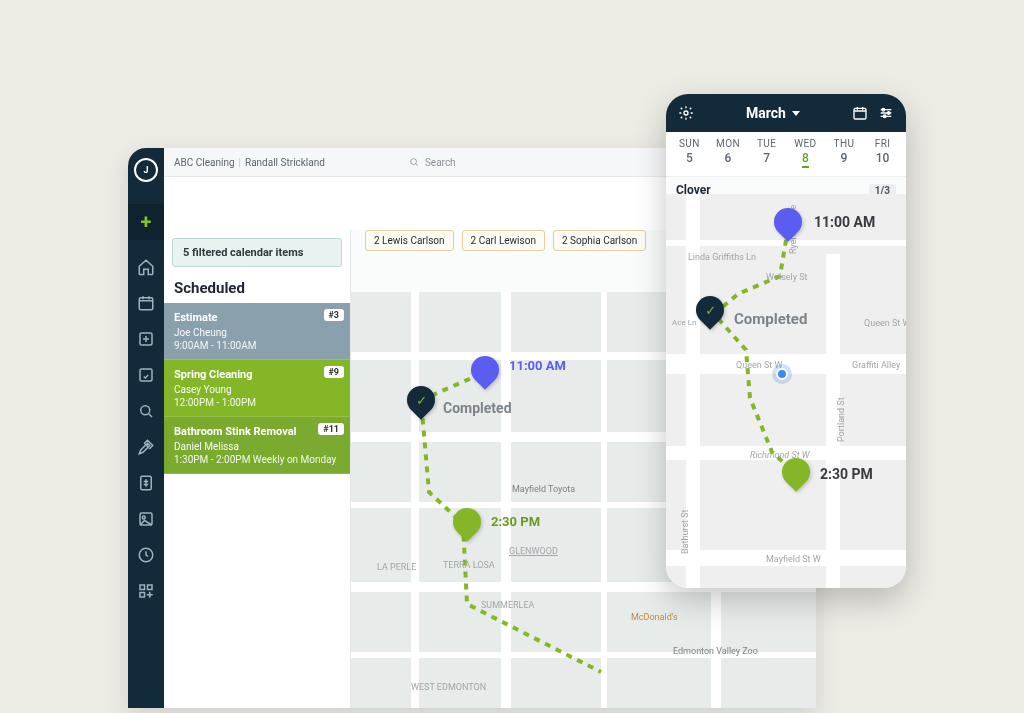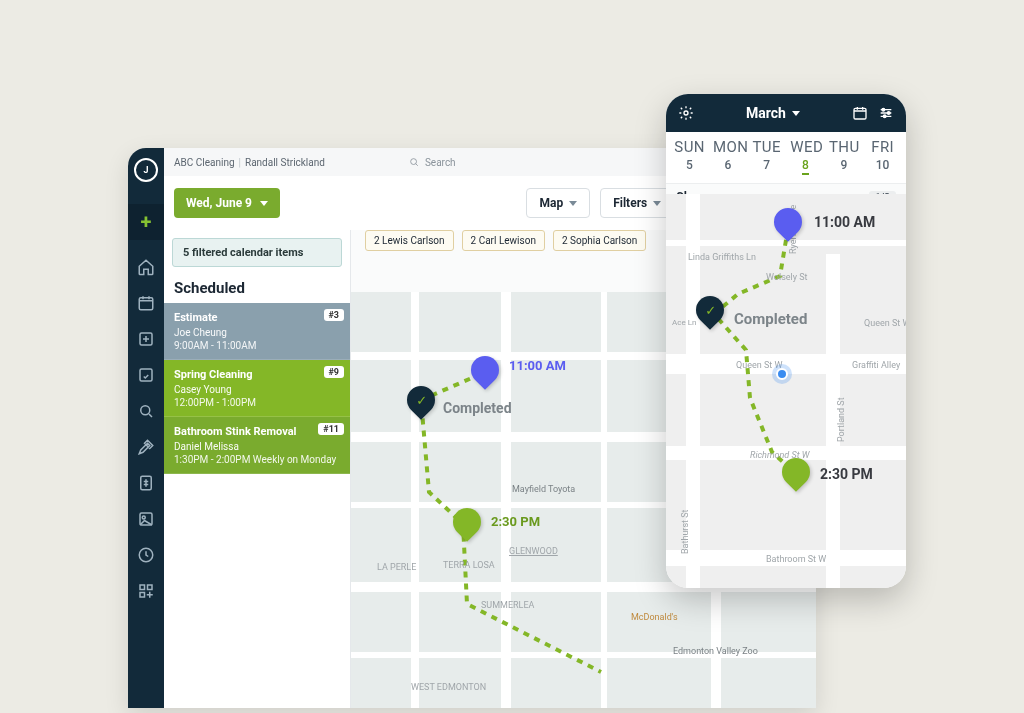--- a/index.html
+++ b/index.html
@@ -124,21 +124,21 @@
   }
   .m-top .gear, .m-top .cal, .m-top .sliders { width:16px;height:16px;color:#fff; }
   .m-top .month { font-size: 14px; font-weight: bold; display:flex;align-items:center;gap:6px;}
   .m-top .month .chev { border-top:5px solid #fff;border-left:4px solid transparent;border-right:4px solid transparent;display:inline-block;}
   .m-top .right { display:flex;gap:10px;align-items:center;}
   .m-week {
     display:flex; justify-content: space-around; padding: 6px 4px 8px 4px;
     font-size: 10px; border-bottom: 1px solid #eceeef;
   }
   .m-week .dcol { text-align:center; color:#5a6672; width: 30px;}
-  .m-week .dcol .dow { font-size: 15px; letter-spacing: 0.4px;}
+  .m-week .dcol .dow { font-size: 10px; letter-spacing: 0.4px;}
   .m-week .dcol .dnum { font-size: 12px; font-weight: 500; margin-top: 2px;}
   .m-week .dcol.active .dnum { color: #6aa31c; border-bottom: 2px solid #6aa31c; display:inline-block; padding-bottom:1px;}
   .m-person {
     display:flex; justify-content: space-between; align-items:center;
     padding: 6px 10px; font-size: 12px; border-bottom: 1px solid #eceeef; font-weight:bold;
     background:#fafbfb;
   }
   .m-person .pager { background:#eceeef; padding:1px 6px; border-radius:3px; font-size:10px; color:#4a5560; font-weight: bold;}
   .m-map { position:absolute; left:0; right:0; top: 100px; bottom:0; background:#efefef; overflow:hidden; }
 
@@ -221,39 +221,20 @@
       <span>Randall Strickland</span>
       <div class="search">
         <svg class="ico mag" viewBox="0 0 24 24">
             <circle cx="11" cy="11" r="7"></circle>
             <path d="M21 21l-5-5"></path>
           </svg>
         <span>Search</span>
       </div>
     </div>
 
-    <div class="dt-controls">
-      <div class="date-btn">
-        <span>Wed, June 9</span>
-        <span class="chev"></span>
-      </div>
-      <div class="spacer"></div>
-      <div class="ctrl-btn">
-        <span>Map</span>
-        <span class="chev"></span>
-      </div>
-      <div class="ctrl-btn">
-        <span>Filters</span>
-        <span class="chev"></span>
-      </div>
-      <div class="ctrl-btn more-btn">
-        <span class="dots">•••</span>
-        <span>More actions</span>
-      </div>
-    </div>
 
     <div class="dt-leftpanel">
       <div class="filter-banner">5 filtered calendar items</div>
       <div class="sched-h">Scheduled</div>
 
       <div class="job-card jc-estimate">
         <div class="badge">#3</div>
         <div class="jtitle">Estimate</div>
         <div class="jname">Joe Cheung</div>
         <div class="jtime">9:00AM - 11:00AM</div>
@@ -387,21 +368,21 @@
 
       <div class="map-label" style="left:22px;top:58px;">Linda Griffiths Ln</div>
       <div class="map-label rot" style="left:122px;top:60px;">Ryerson Ave</div>
       <div class="map-label" style="left:100px;top:78px;">Wolsely St</div>
       <div class="map-label" style="left:6px;top:124px;font-size:8px;">Ace Ln</div>
       <div class="map-label" style="left:70px;top:166px;">Queen St W</div>
       <div class="map-label" style="left:186px;top:166px;">Graffiti Alley</div>
       <div class="map-label rot" style="left:170px;top:248px;">Portland St</div>
       <div class="map-label" style="left:84px;top:256px;font-style:italic;">Richmond St W</div>
       <div class="map-label rot" style="left:14px;top:360px;">Bathurst St</div>
-      <div class="map-label" style="left:100px;top:360px;">Bathroom St W</div>
+      <div class="map-label" style="left:100px;top:360px;">Mayfield St W</div>
       <div class="map-label" style="left:198px;top:124px;">Queen St W</div>
 
       <div class="pin purple" style="left:108px;top:14px;"></div>
       <div class="pin-time" style="left:148px;top:20px;color:#383a40;font-size:14px;">11:00 AM</div>
 
       <div class="pin dark" style="left:30px;top:102px;">
           <span class="chk">✓</span>
         </div>
       <div class="pin-time grey" style="left:68px;top:116px;font-size:15px;">Completed</div>
 

